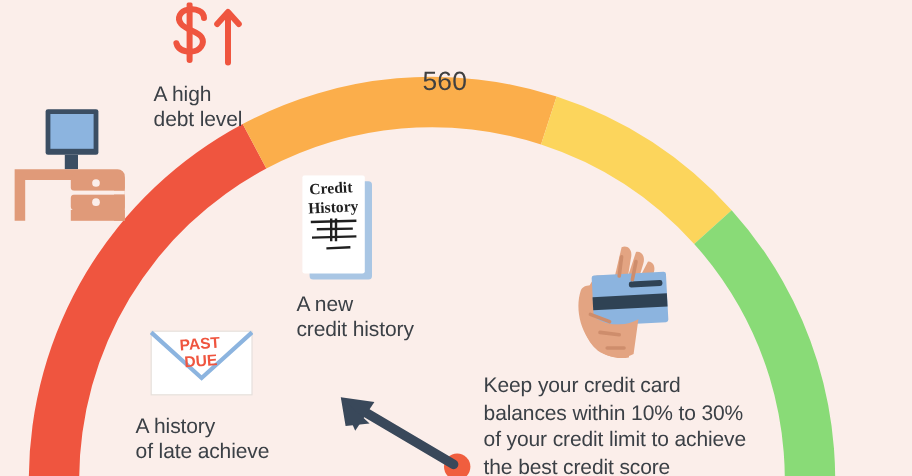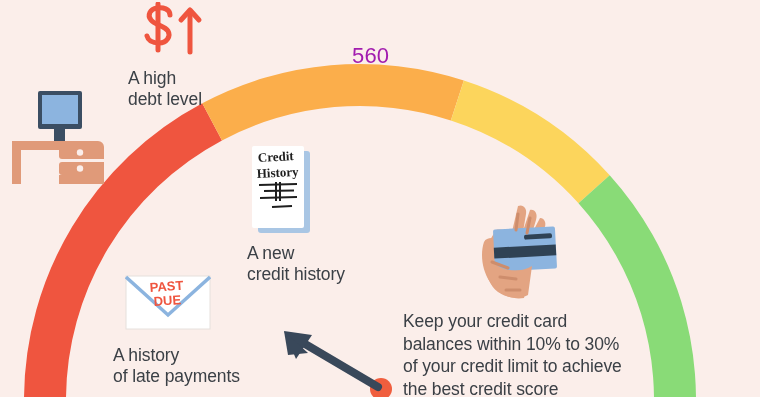--- a/index.html
+++ b/index.html
@@ -30,23 +30,24 @@
   .label {
     position: absolute;
     color: #3B4046;
     font-size: 17.5px;
     line-height: 21px;
     white-space: pre-line;
     letter-spacing: -0.1px;
   }
   .score-label {
     position: absolute;
-    color: #a21caf;
+    color: #404040;
     font-size: 22px;
     letter-spacing: 0.2px;
+    margin-top: 12px;
   }
   .icon-box {
     position: absolute;
   }
   .tip-text {
     position: absolute;
     color: #3B4046;
     font-size: 17.5px;
     line-height: 22.5px;
     white-space: pre-line;
@@ -174,20 +175,20 @@
   </div>
 
 
   <div class="label" id="label-high-debt">A high
 debt level</div>
 
   <div class="label" id="label-new-history">A new
 credit history</div>
 
   <div class="label" id="label-late-pay">A history
-of late payments</div>
+of late achieve</div>
 
   <div class="tip-text" id="tip-balance">Keep your credit card
 balances within 10% to 30%
 of your credit limit to achieve
 the best credit score</div>
 
 </div>
 
 </body></html>

